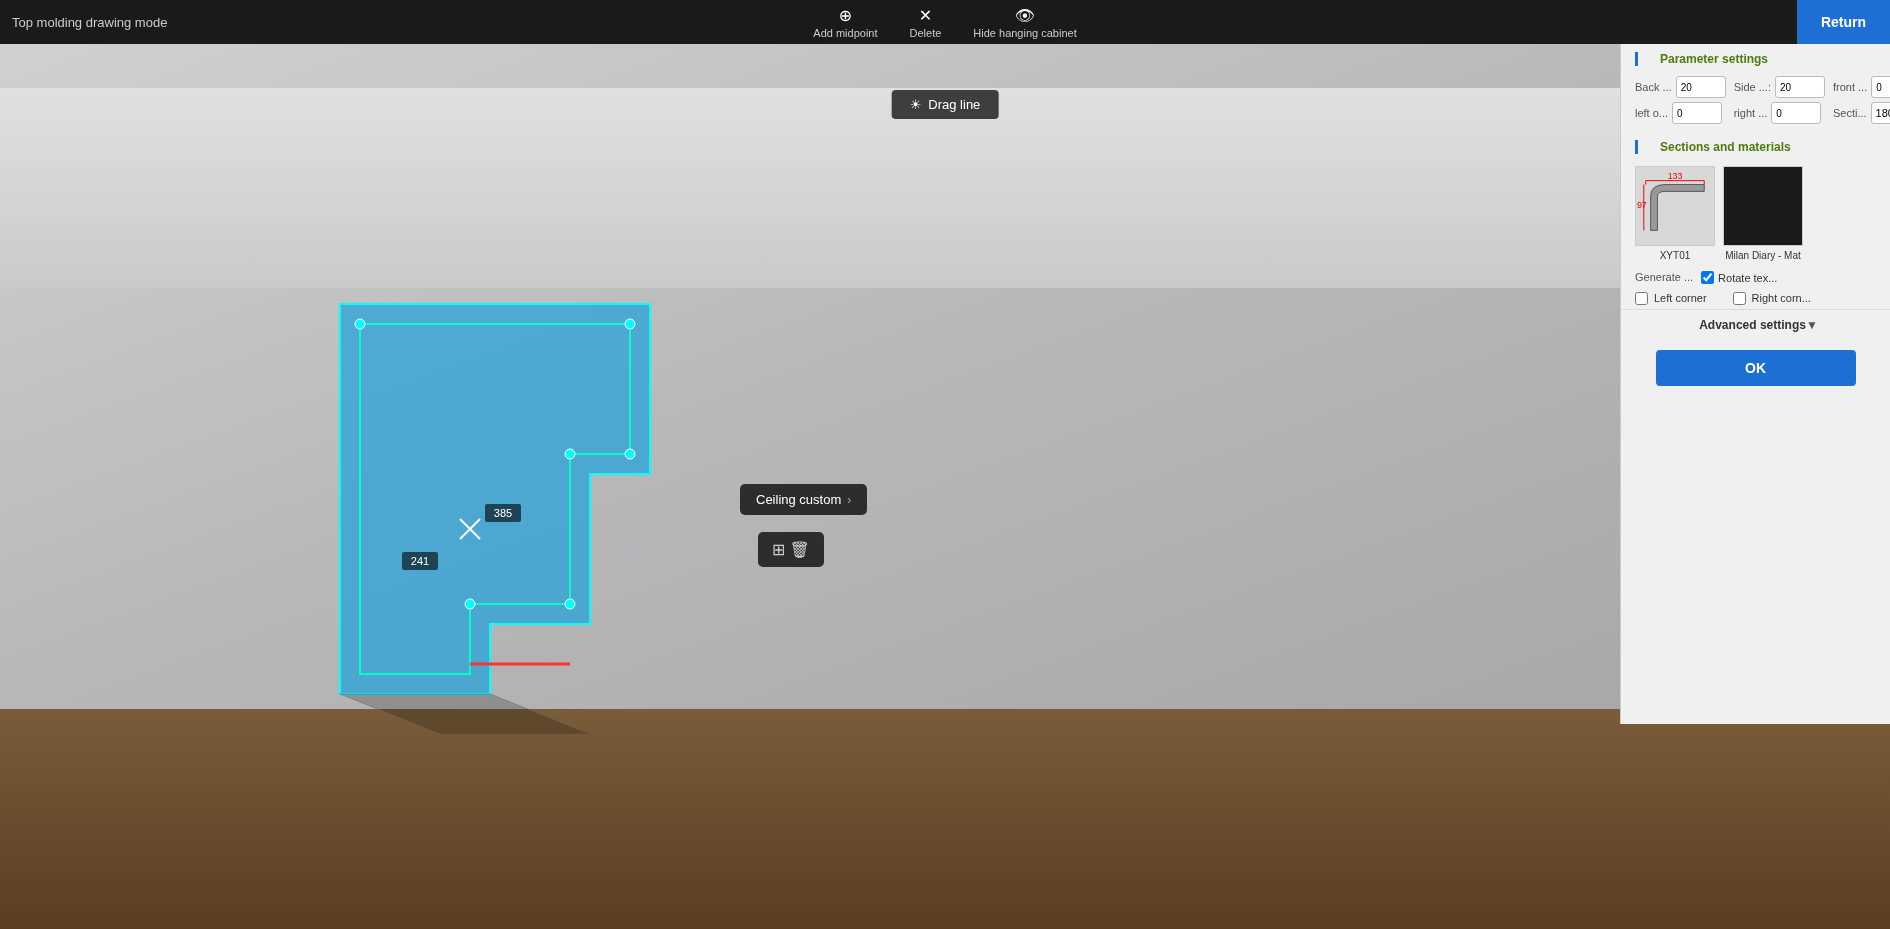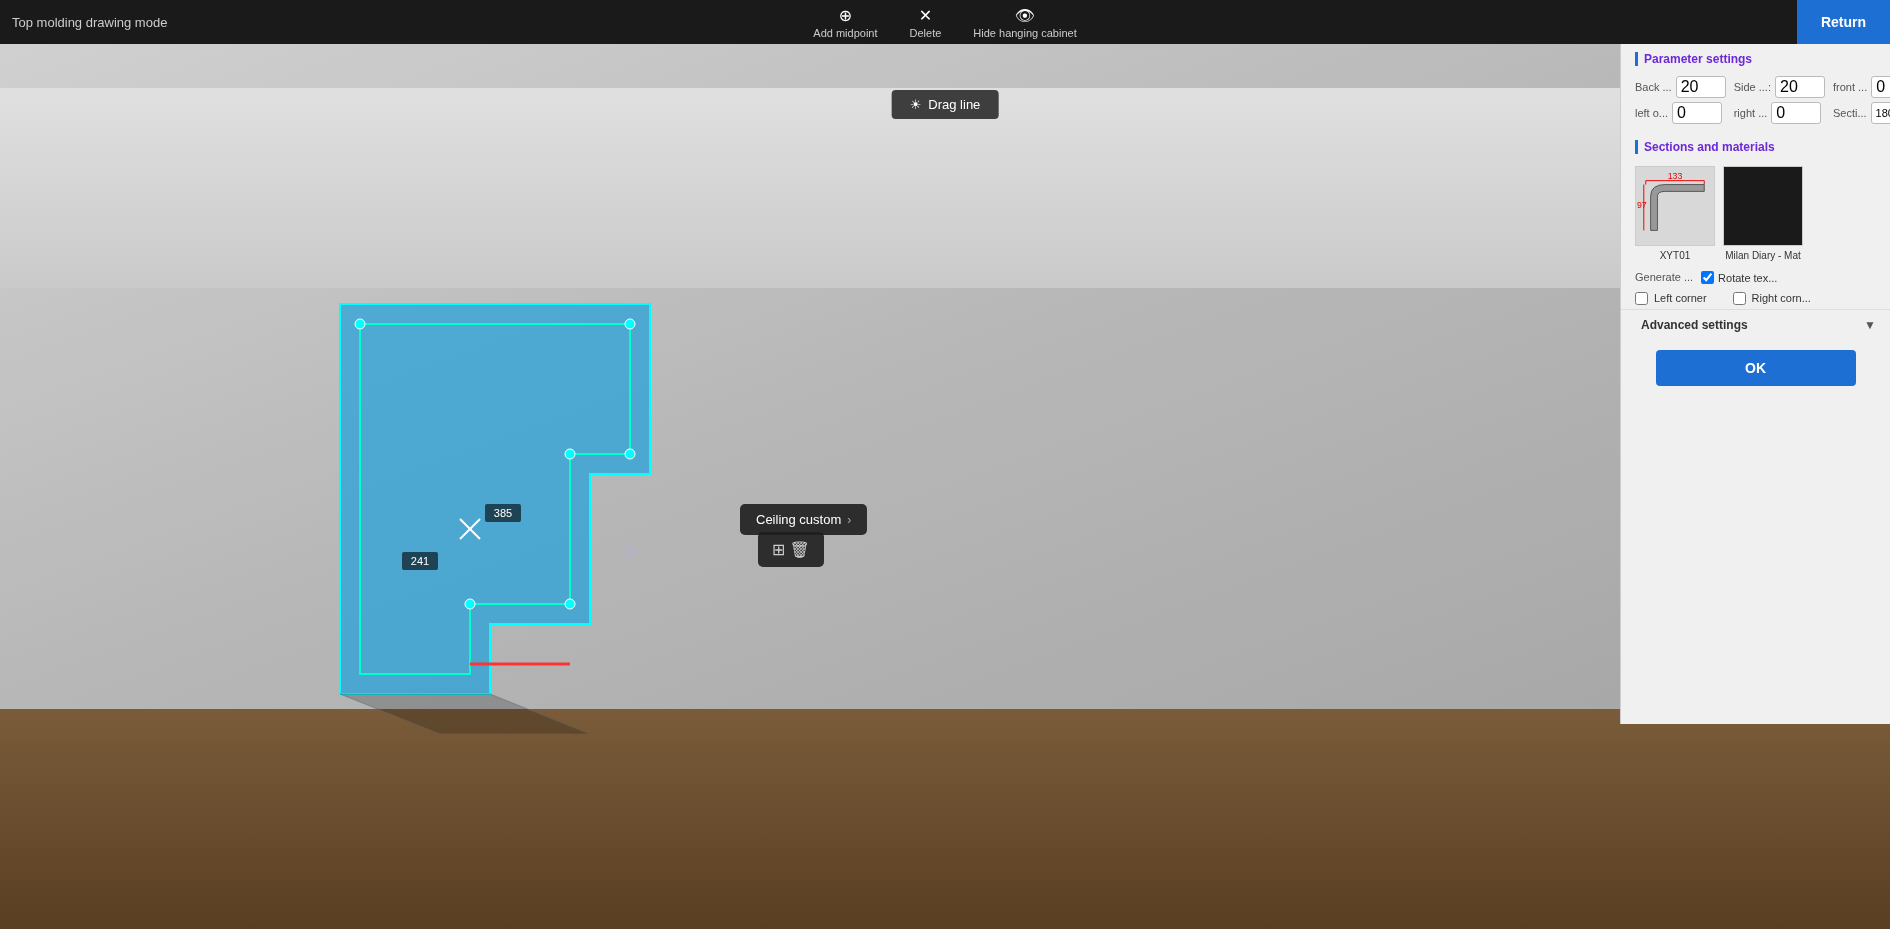--- a/index.html
+++ b/index.html
@@ -107,21 +107,21 @@
       height: 460px;
     }
     .molding-shape svg {
       width: 100%;
       height: 100%;
     }
 
     
     #ceiling-custom-popup {
       position: absolute;
-      top: 460px;
+      top: 440px;
       left: 740px;
       background: rgba(30,30,30,0.9);
       color: #fff;
       font-size: 13px;
       padding: 8px 16px;
       border-radius: 5px;
       cursor: pointer;
       display: flex;
       align-items: center;
       gap: 6px;
@@ -165,25 +165,25 @@
       padding: 12px 14px 8px;
       font-size: 16px;
       font-weight: bold;
       color: #111;
       border-bottom: 1px solid #ddd;
       background: #f0f0f0;
     }
     .section-header {
       display: flex;
       align-items: center;
-      gap: 6px;
+      gap: 22px;
       padding: 8px 14px 6px;
       font-size: 12px;
       font-weight: bold;
-      color: #6d28d9;
+      color: #4d7c0f;
     }
     .section-header .bar {
       width: 3px;
       height: 14px;
       background: #1d6fd4;
       display: inline-block;
     }
 
     .param-grid {
       display: grid;
@@ -199,21 +199,21 @@
     .param-label {
       font-size: 11px;
       color: #555;
       white-space: nowrap;
     }
     .param-input {
       width: 50px;
       height: 22px;
       border: 1px solid #bbb;
       border-radius: 3px;
-      font-size: 16px;
+      font-size: 10px;
       padding: 0 4px;
       background: #fff;
     }
     .param-select {
       width: 62px;
       height: 22px;
       border: 1px solid #bbb;
       border-radius: 3px;
       font-size: 11px;
       background: #fff;
@@ -268,21 +268,21 @@
     }
     .option-line input[type="checkbox"] {
       cursor: pointer;
     }
 
     
     .advanced-section {
       padding: 8px 14px;
       display: flex;
       align-items: center;
-      justify-content: space-between;
+      justify-content: center;
       border-top: 1px solid #ddd;
       cursor: pointer;
     }
     .advanced-title {
       display: flex;
       align-items: center;
       gap: 6px;
       font-size: 12px;
       font-weight: bold;
       color: #333;

